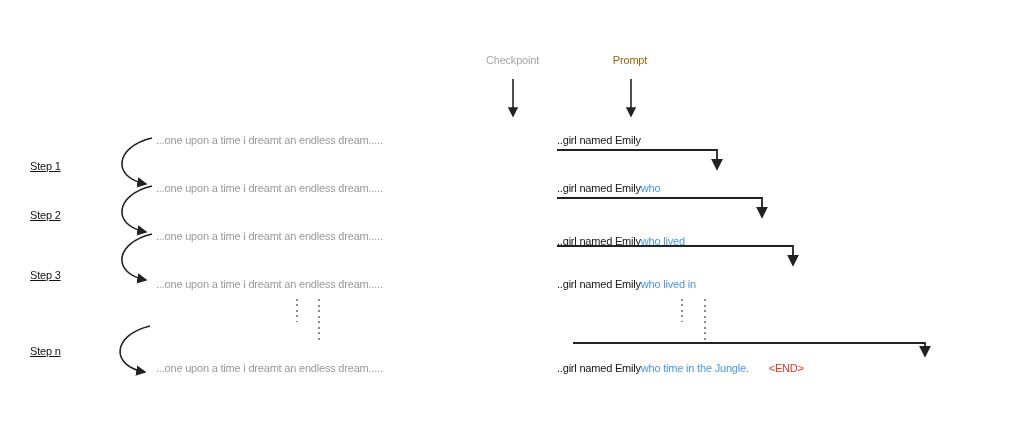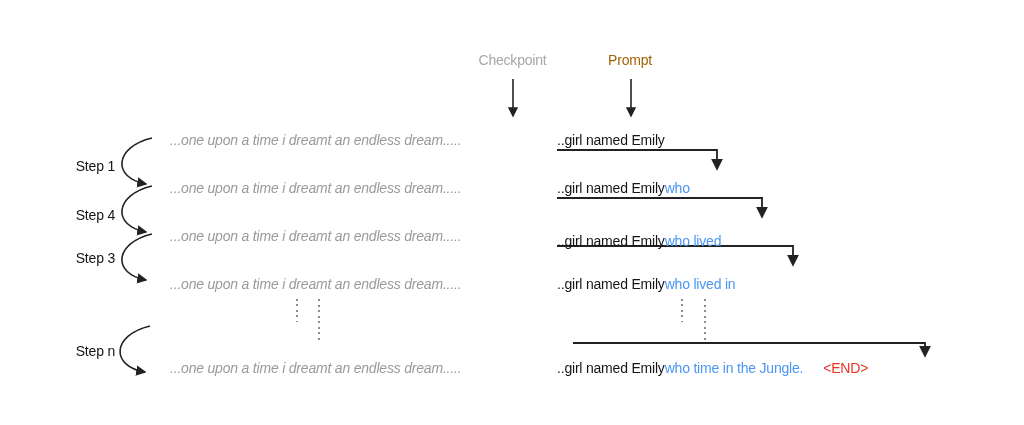--- a/index.html
+++ b/index.html
@@ -1,25 +1,25 @@
 <!DOCTYPE html>
 <html><head>
 <meta charset="utf-8">
 <style>
   html,body{margin:0;padding:0;}
   body{
     width:1024px;height:425px;position:relative;background:#ffffff;
     font-family:"Liberation Sans", sans-serif;overflow:hidden;
   }
-  .abs{position:absolute;white-space:nowrap;line-height:22px;font-size:14px;letter-spacing:-0.2px;}
+  .abs{position:absolute;white-space:nowrap;line-height:22px;font-size:11px;letter-spacing:-0.2px;}
   .hdr{font-weight:500;}
   .hdr-gray{color:#a6a6a6;}
   .hdr-black{color:#a16207;}
-  .step-label{color:#151515;font-weight:500;width:85px;text-align:right;left:30px;}
-  .ckpt-text{color:#9a9a9a;font-weight:400;left:170px;font-style:italic;}
+  .step-label{color:#151515;font-weight:500;width:85px;text-align:left;left:30px;text-decoration:underline;}
+  .ckpt-text{color:#9a9a9a;font-weight:400;left:156px;}
   .prompt-text{left:557px;color:#151515;font-weight:400;text-align:right;}
   .gen{color:#4b96f3;}
   .endtok{color:#e93323;margin-left:20px;}
   .vdots{
     position:absolute;width:2px;
     background:repeating-linear-gradient(to bottom,#8c8c8c 0 2px,transparent 2px 5.5px);
   }
   svg.overlay{position:absolute;left:0;top:0;width:1024px;height:425px;pointer-events:none;}
   svg .ln{stroke:#222222;fill:none;}
 </style>
@@ -44,22 +44,22 @@
   <path class="ln" d="M557 150 L717 150 L717 169" stroke-width="1.8" marker-end="url(#ah)"></path>
   <path class="ln" d="M557 198 L762 198 L762 217" stroke-width="1.8" marker-end="url(#ah)"></path>
   <path class="ln" d="M557 246 L793 246 L793 265" stroke-width="1.8" marker-end="url(#ah)"></path>
   <path class="ln" d="M573 343 L925 343 L925 356" stroke-width="1.8" marker-end="url(#ah)"></path>
 </svg>
 
 <div class="abs hdr hdr-gray" style="left:440px;top:49px;width:145px;text-align:center;">Checkpoint</div>
 <div class="abs hdr hdr-black" style="left:585px;top:49px;width:90px;text-align:center;">Prompt</div>
 
 <div class="abs step-label" style="top:155px;">Step 1</div>
-<div class="abs step-label" style="top:204px;">Step 4</div>
-<div class="abs step-label" style="top:247px;">Step 3</div>
+<div class="abs step-label" style="top:204px;">Step 2</div>
+<div class="abs step-label" style="top:264px;">Step 3</div>
 <div class="abs step-label" style="top:340px;">Step n</div>
 
 <div class="abs ckpt-text" style="top:129px;">...one upon a time i dreamt an endless dream.....</div>
 <div class="abs prompt-text" style="top:129px;"><span>..girl named Emily</span><span class="gen"></span><span class="endtok"></span></div>
 
 <div class="abs ckpt-text" style="top:177px;">...one upon a time i dreamt an endless dream.....</div>
 <div class="abs prompt-text" style="top:177px;"><span>..girl named Emily</span><span class="gen">who</span><span class="endtok"></span></div>
 
 <div class="abs ckpt-text" style="top:225px;">...one upon a time i dreamt an endless dream.....</div>
 <div class="abs prompt-text" style="top:230px;"><span>..girl named Emily</span><span class="gen">who lived</span><span class="endtok"></span></div>

